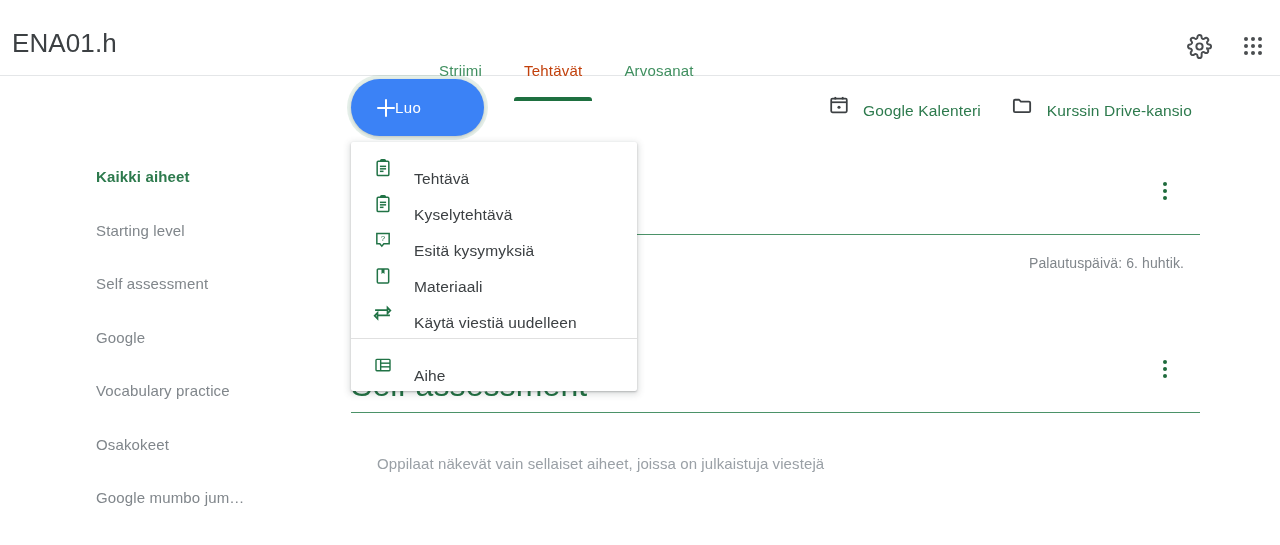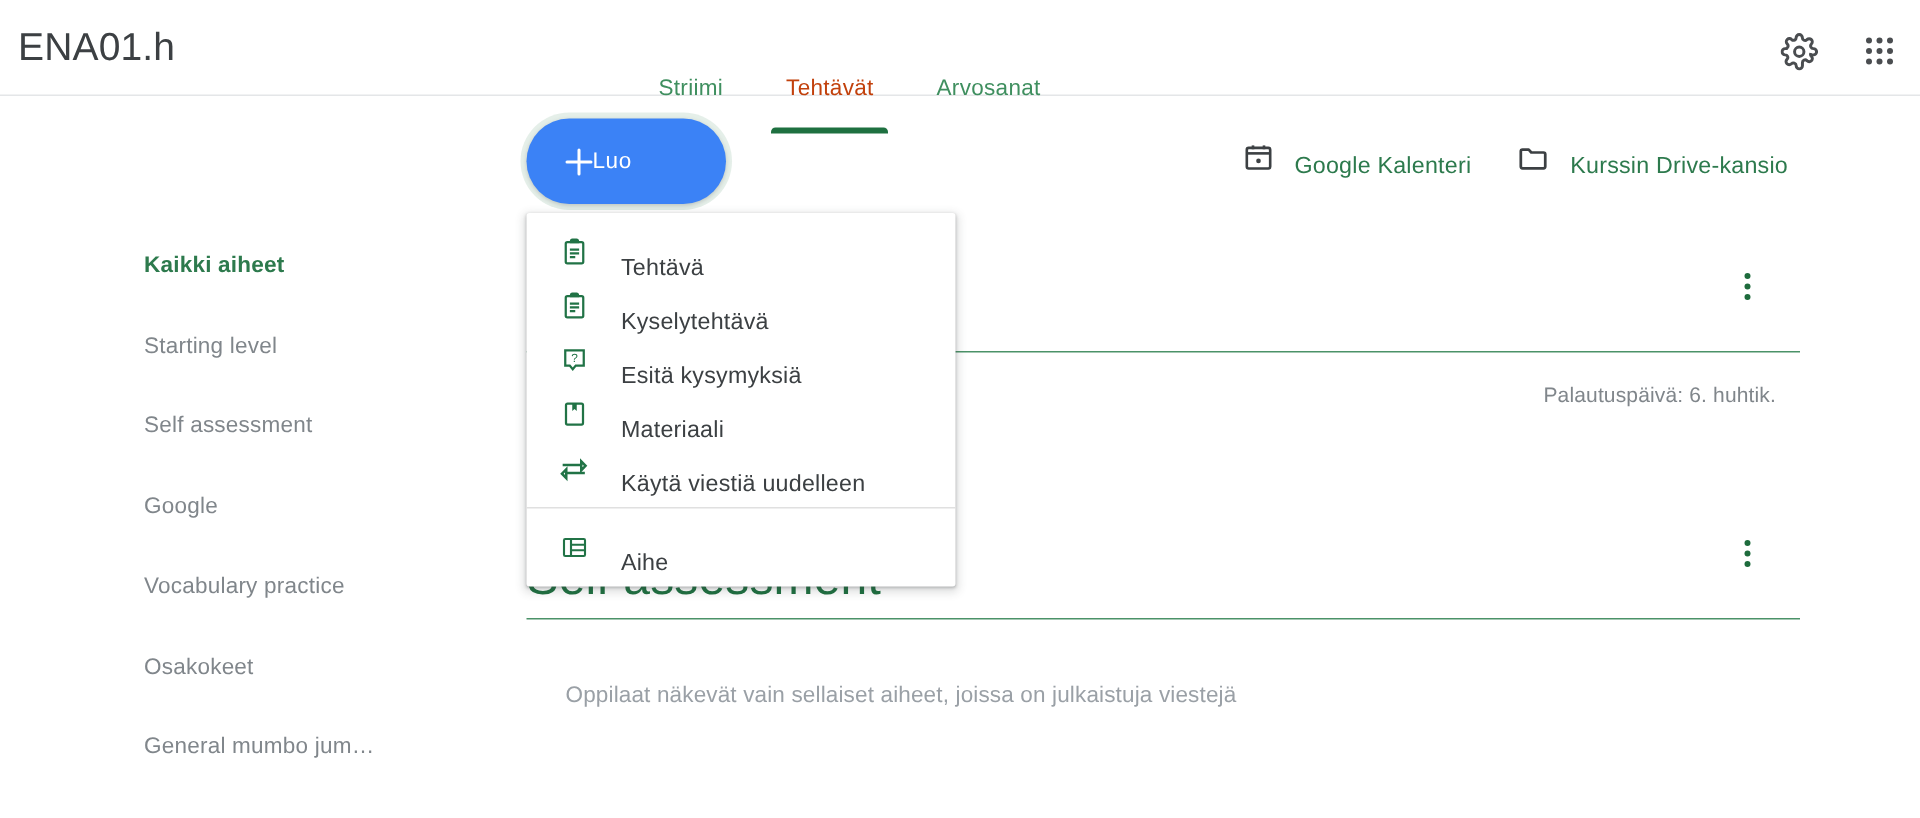--- a/index.html
+++ b/index.html
@@ -6,21 +6,21 @@
   html, body {
     width: 1280px; height: 545px;
     background: #ffffff;
     font-family: "Liberation Sans", sans-serif;
     overflow: hidden;
   }
   body { position: relative; }
 
   
   #header {
-    position: absolute; left: 0; top: 4px; width: 1280px; height: 60px;
+    position: absolute; left: 0; top: 16px; width: 1280px; height: 60px;
     background: #fff;
     border-bottom: 1px solid #e4e6e8;
   }
   #course-title {
     position: absolute; left: 12px; top: 12px;
     font-size: 26px; color: #3c4043; font-weight: 400;
     letter-spacing: 0.1px; white-space: nowrap;
   }
   #tabs { position: absolute; left: 418px; top: 0; height: 60px; display: flex; align-items: flex-start; }
   .tab {
@@ -206,21 +206,21 @@
   <div class="topic-item">
     <span>Google</span>
   </div>
   <div class="topic-item">
     <span>Vocabulary practice</span>
   </div>
   <div class="topic-item">
     <span>Osakokeet</span>
   </div>
   <div class="topic-item">
-    <span>General mumbo jum…</span>
+    <span>Google mumbo jum…</span>
   </div>
 </div>
 
 <div id="content">
   <div class="stream-row">
     <div class="row-head">
       <div class="row-title">Starting level</div>
       <div class="row-more">
           <i></i>
           <i></i>

